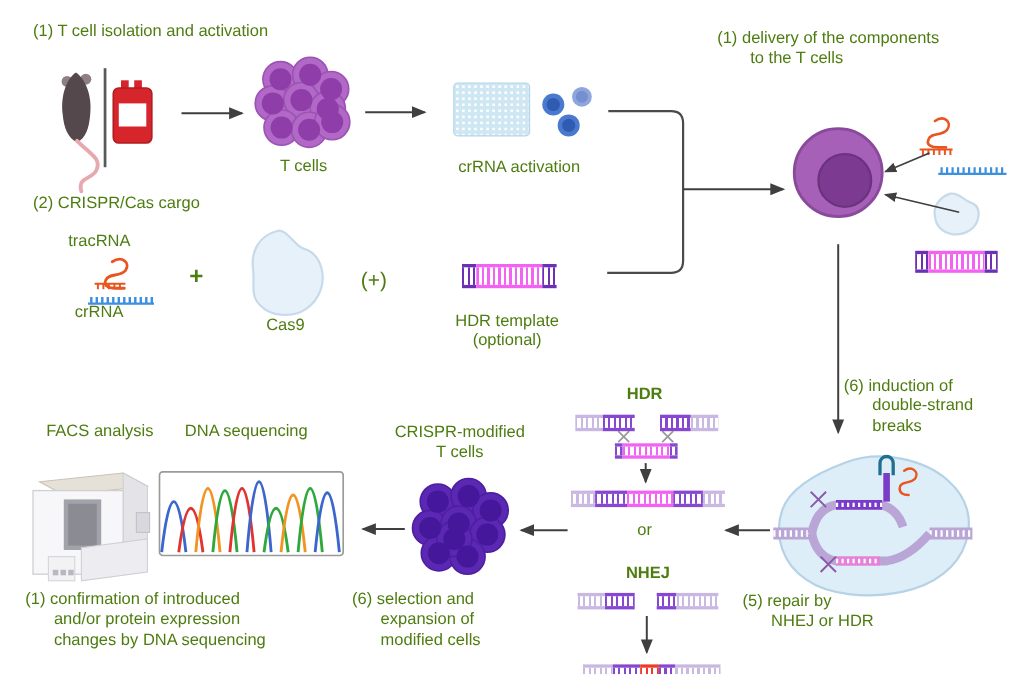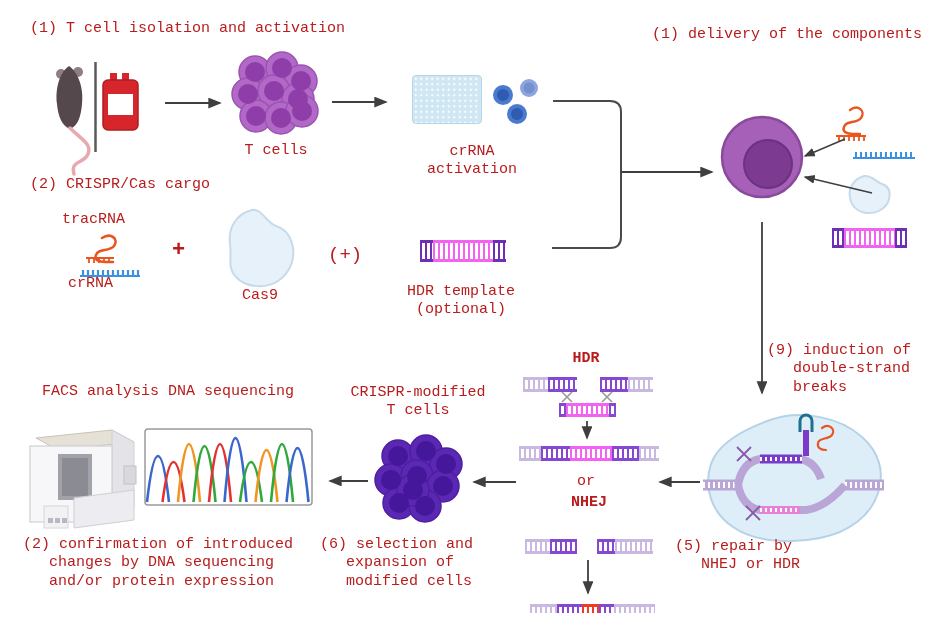--- a/index.html
+++ b/index.html
@@ -1,17 +1,17 @@
 <!DOCTYPE html>
 <html><head>
 <meta charset="utf-8">
 <style>
   html,body{margin:0;padding:0;background:#fff;}
   #canvas{position:relative;width:936px;height:613px;background:#ffffff;overflow:hidden;
-          font-family:Liberation Mono, monospace;color:#b91c1c;}
+          font-family:Liberation Sans, sans-serif;color:#4d7c0f;}
   .lbl{position:absolute;font-size:15px;line-height:1.22;font-weight:500;white-space:nowrap;}
   .ctr{text-align:center;white-space:normal;}
   .bold{font-weight:700;}
   .step .ln{display:block;}
   .step .ind{padding-left:26px;}
   .step .ind30{padding-left:30px;}
   .big{font-size:22px;font-weight:600;}
   .med{font-size:19px;font-weight:500;}
   svg{position:absolute;left:0;top:0;}
   .dna{position:absolute;display:flex;align-items:stretch;}
@@ -257,55 +257,56 @@
     </div>
 
   <div class="lbl step" style="left:30px;top:20px">
     <span class="ln">(1) T cell isolation and activation</span>
   </div>
   <div class="lbl step" style="left:30px;top:176px">
     <span class="ln">(2) CRISPR/Cas cargo</span>
   </div>
   <div class="lbl step" style="left:652px;top:26px">
     <span class="ln">(1) delivery of the components</span>
+    <span class="ln ind30">to the T cells</span>
   </div>
   <div class="lbl step" style="left:767px;top:342px">
-    <span class="ln">(9) induction of</span>
+    <span class="ln">(6) induction of</span>
     <span class="ln ind">double-strand</span>
     <span class="ln ind">breaks</span>
   </div>
   <div class="lbl step" style="left:675px;top:538px">
     <span class="ln">(5) repair by</span>
     <span class="ln ind">NHEJ or HDR</span>
   </div>
   <div class="lbl step" style="left:320px;top:536px">
     <span class="ln">(6) selection and</span>
     <span class="ln ind">expansion of</span>
     <span class="ln ind">modified cells</span>
   </div>
   <div class="lbl step" style="left:23px;top:536px">
-    <span class="ln">(2) confirmation of introduced</span>
+    <span class="ln">(1) confirmation of introduced</span>
+    <span class="ln ind">and/or protein expression</span>
     <span class="ln ind">changes by DNA sequencing</span>
-    <span class="ln ind">and/or protein expression</span>
   </div>
 
   <div class="lbl ctr" style="left:240px;top:142px;width:72px">T cells</div>
   <div class="lbl ctr" style="left:412px;top:143px;width:120px">crRNA activation</div>
   <div class="lbl" style="left:62px;top:211px">tracRNA</div>
   <div class="lbl" style="left:68px;top:275px">crRNA</div>
   <div class="lbl big" style="left:172px;top:238px">+</div>
   <div class="lbl" style="left:242px;top:287px">Cas9</div>
   <div class="lbl med" style="left:328px;top:244px">(+)</div>
   <div class="lbl ctr" style="left:404px;top:283px;width:114px">
     <span class="ln" style="display:block">HDR template</span>
     <span class="ln" style="display:block">(optional)</span>
   </div>
   <div class="lbl ctr bold" style="left:556px;top:350px;width:60px">HDR</div>
   <div class="lbl ctr" style="left:566px;top:473px;width:40px">or</div>
-  <div class="lbl ctr bold" style="left:556px;top:494px;width:66px">NHEJ</div>
+  <div class="lbl ctr bold" style="left:556px;top:512px;width:66px">NHEJ</div>
   <div class="lbl ctr" style="left:348px;top:384px;width:140px">
     <span style="display:block">CRISPR-modified</span>
     <span style="display:block">T cells</span>
   </div>
   <div class="lbl" style="left:42px;top:383px">FACS analysis</div>
   <div class="lbl" style="left:168px;top:383px">DNA sequencing</div>
 
 </div>
 
 </body></html>

